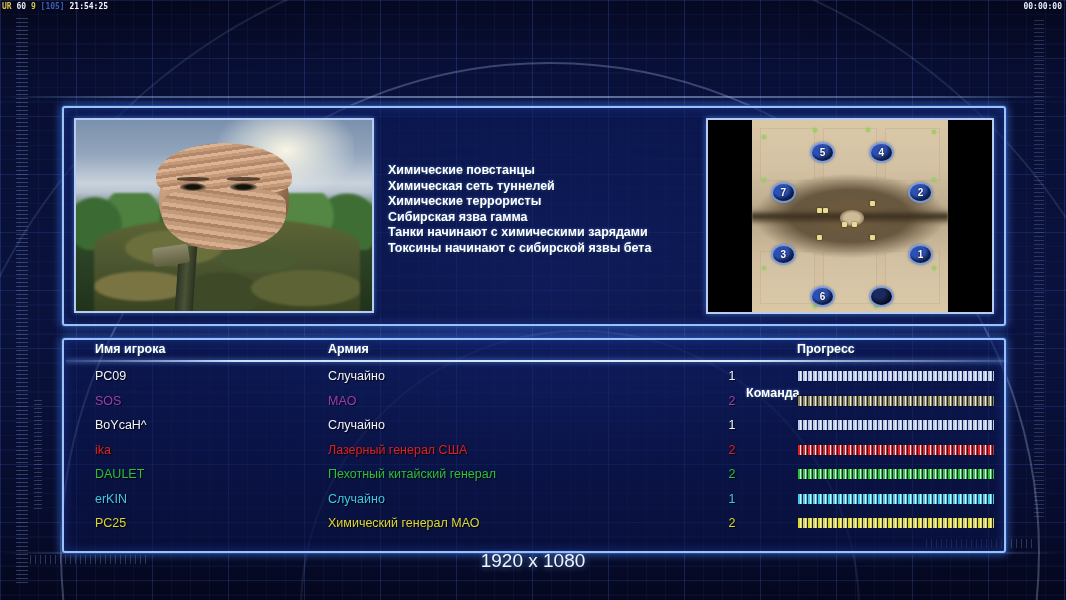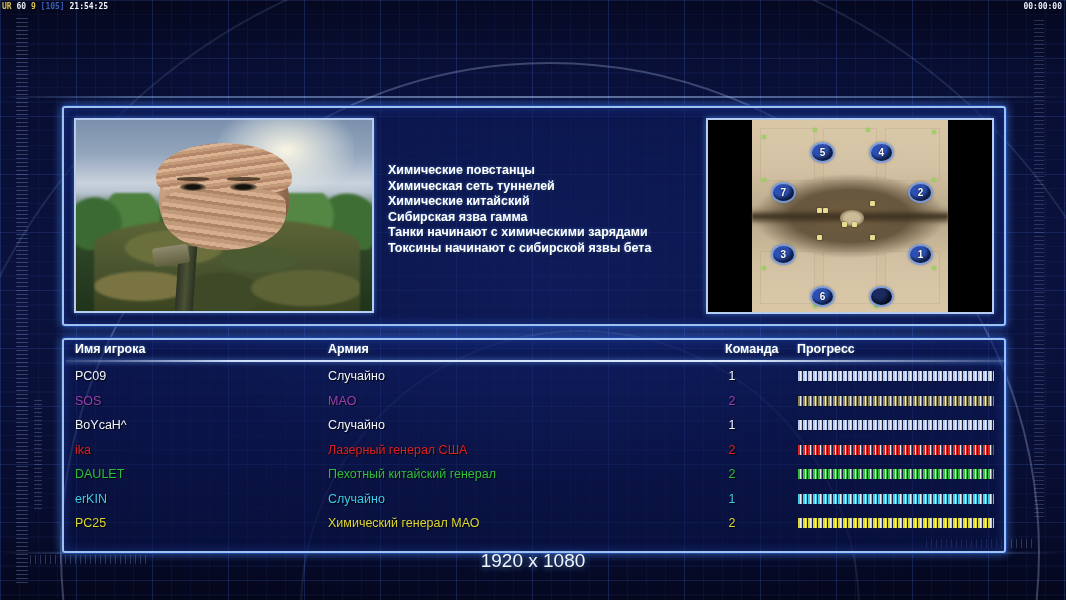--- a/index.html
+++ b/index.html
@@ -293,23 +293,23 @@
   #table-head {
     position: absolute; left: 0; top: 0; width: 100%; height: 19px;
   }
   #table-head .th {
     position: absolute;
     font-size: 12.5px; font-weight: bold; color: #ffffff;
     text-shadow: 0 0 3px rgba(90,145,245,0.85), 1px 1px 1px #000;
     white-space: nowrap;
     top: 2px;
   }
-  .col-name { left: 11px; }
+  .col-name { left: 31px; }
   .col-army { left: 264px; }
-  .col-team { left: 661px; }
+  .col-team { left: 682px; margin-top: 44px; }
   .col-prog { left: 733px; }
 
   .head-rule {
     position: absolute; left: 2px; top: 20px; width: 940px; height: 2px;
     background: linear-gradient(90deg, rgba(160,200,255,0.25), #cfe0ff 18%, #dce9ff 72%, rgba(160,200,255,0.3));
     box-shadow: 0 0 5px rgba(110,170,255,0.8);
   }
 
   #rows { position: absolute; left: 0; top: 24px; width: 100%; }
   .row {
@@ -399,21 +399,21 @@
       <div class="p-brow r"></div>
       <div class="p-eye l"></div>
       <div class="p-eye r"></div>
       <div class="p-strap"></div>
       <div class="p-pouch"></div>
     </div>
 
     <div id="desc">
       <div class="line">Химические повстанцы</div>
       <div class="line">Химическая сеть туннелей</div>
-      <div class="line">Химические китайский</div>
+      <div class="line">Химические террористы</div>
       <div class="line">Сибирская язва гамма</div>
       <div class="line">Танки начинают с химическими зарядами</div>
       <div class="line">Токсины начинают с сибирской язвы бета</div>
     </div>
 
     <div id="minimap-frame">
       <div id="minimap">
         <div class="mm-river"></div>
         <div class="mm-isle"></div>
         <div class="mm-tile" style="left:4%;  top:4%;  width:28%; height:28%;"></div>

